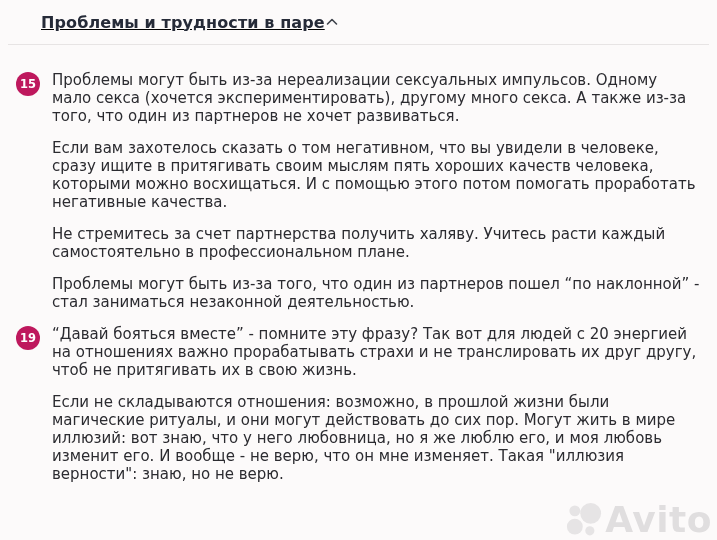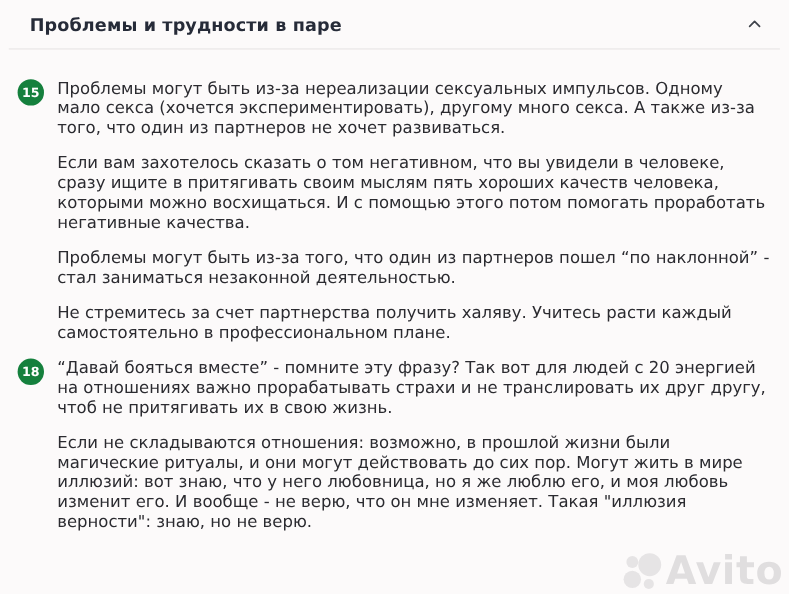--- a/index.html
+++ b/index.html
@@ -10,24 +10,24 @@
   }
   .page {
     position: relative;
     width: 717px;
     height: 540px;
     background: #fcfafa;
   }
   .accordion-header {
     display: flex;
     align-items: center;
-    justify-content: space-between;
-    padding: 12px 24px 12px 27px;
+    padding: 12px 24px 12px 41px;
     height: 44px;
     cursor: pointer;
+    text-decoration: underline;
   }
   .accordion-title {
     font-size: 16px;
     font-weight: 600;
     color: #262b38;
     letter-spacing: 0.1px;
   }
   .chevron {
     width: 14px;
     height: 14px;
@@ -47,21 +47,21 @@
   .item {
     display: flex;
     align-items: flex-start;
   }
   .item + .item { margin-top: 0px; }
   .badge {
     flex: 0 0 24px;
     width: 24px;
     height: 24px;
     border-radius: 50%;
-    background: #15803d;
+    background: #be185d;
     color: #ffffff;
     font-size: 11.5px;
     font-weight: 700;
     display: flex;
     align-items: center;
     justify-content: center;
     margin-top: 1px;
   }
   .item-body {
     margin-left: 12px;
@@ -106,27 +106,27 @@
 
   <div class="divider"></div>
 
   <div class="content">
 
     <div class="item">
       <div class="badge">15</div>
       <div class="item-body">
         <p>Проблемы могут быть из-за нереализации сексуальных импульсов. Одному мало секса (хочется экспериментировать), другому много секса. А также из-за того, что один из партнеров не хочет развиваться.</p>
         <p>Если вам захотелось сказать о том негативном, что вы увидели в человеке, сразу ищите в притягивать своим мыслям пять хороших качеств человека, которыми можно восхищаться. И с помощью этого потом помогать проработать негативные качества.</p>
+        <p>Не стремитесь за счет партнерства получить халяву. Учитесь расти каждый самостоятельно в профессиональном плане.</p>
         <p>Проблемы могут быть из-за того, что один из партнеров пошел “по наклонной” - стал заниматься незаконной деятельностью.</p>
-        <p>Не стремитесь за счет партнерства получить халяву. Учитесь расти каждый самостоятельно в профессиональном плане.</p>
       </div>
     </div>
 
     <div class="item">
-      <div class="badge">18</div>
+      <div class="badge">19</div>
       <div class="item-body">
         <p>“Давай бояться вместе” - помните эту фразу? Так вот для людей с 20 энергией на отношениях важно прорабатывать страхи и не транслировать их друг другу, чтоб не притягивать их в свою жизнь.</p>
         <p>Если не складываются отношения: возможно, в прошлой жизни были магические ритуалы, и они могут действовать до сих пор. Могут жить в мире иллюзий: вот знаю, что у него любовница, но я же люблю его, и моя любовь изменит его. И вообще - не верю, что он мне изменяет. Такая "иллюзия верности": знаю, но не верю.</p>
 
       </div>
     </div>
 
   </div>
 
   <div class="watermark">

